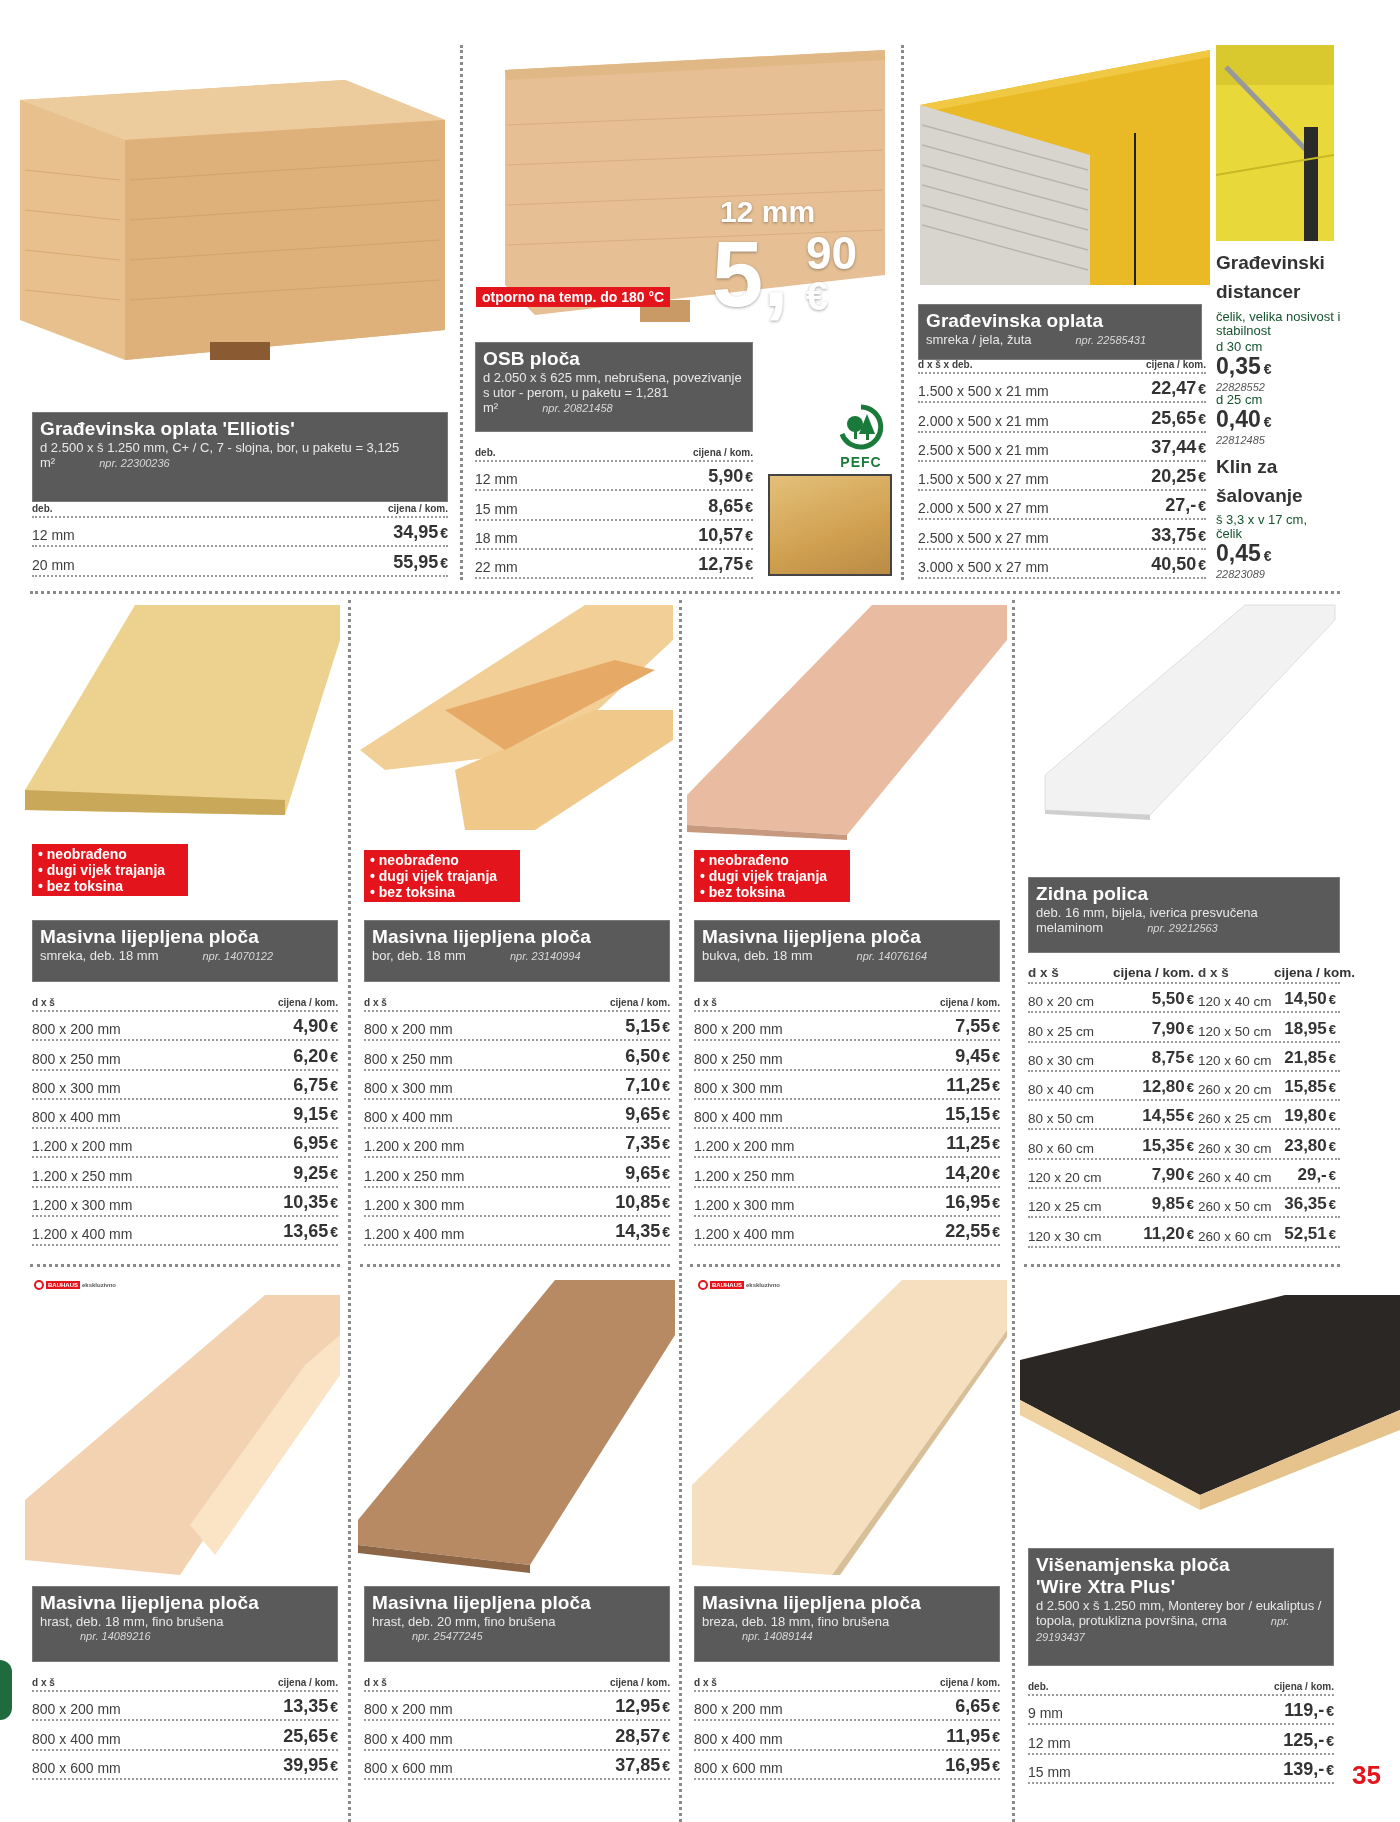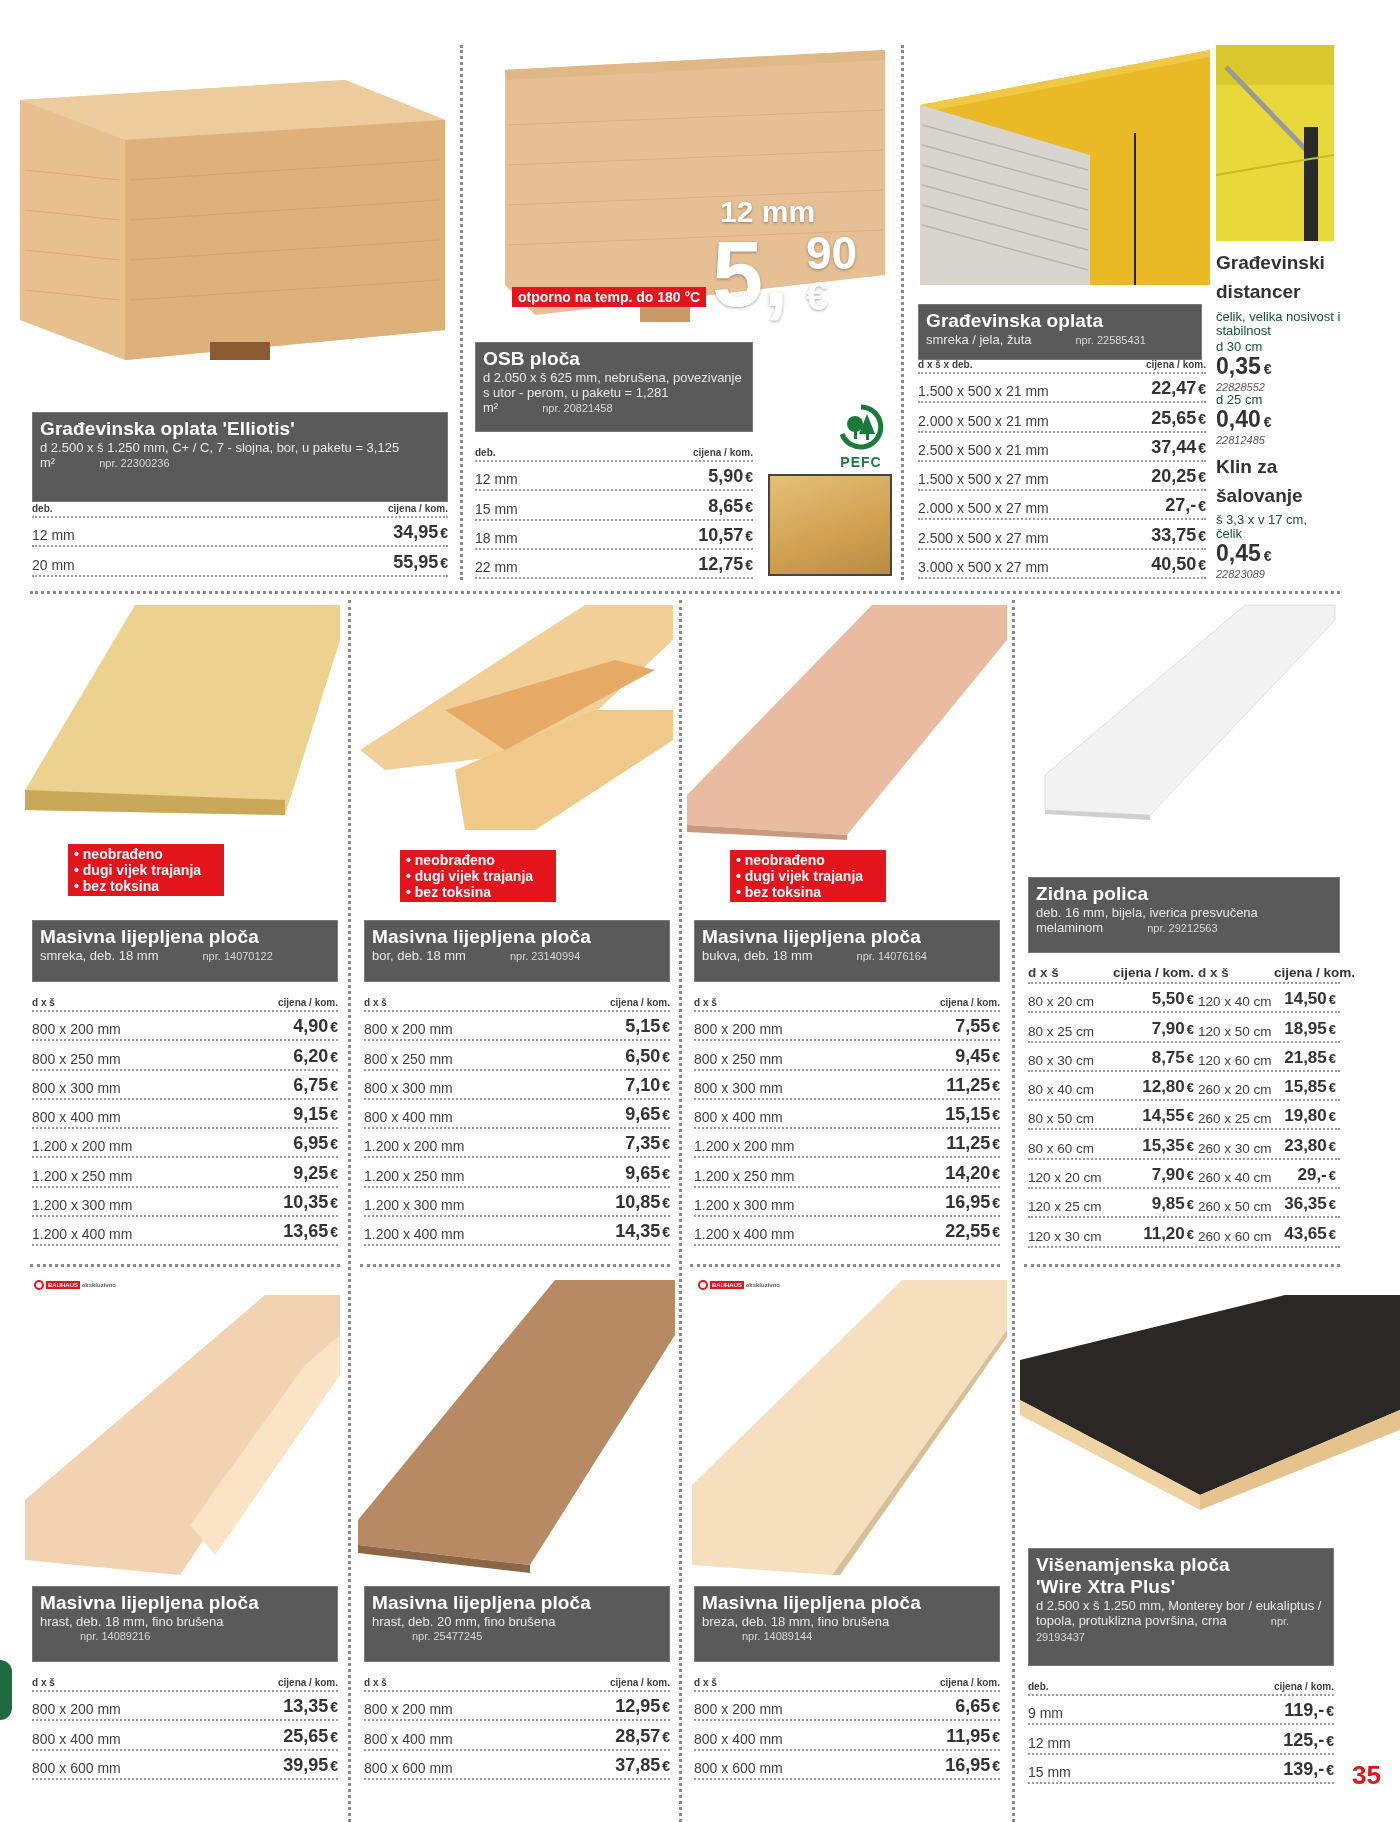--- a/index.html
+++ b/index.html
@@ -9,41 +9,41 @@
   .abs { position: absolute; }
 
   
   .vsep { position: absolute; width: 0; border-left: 3px dotted #8a8a8a; }
   .hsep { position: absolute; height: 0; border-top: 3px dotted #8a8a8a; }
 
   
   .hdr { position: absolute; background: #5a5a5a; color: #ffffff; padding: 6px 8px 6px 8px; box-shadow: 0 0 0 1px #7a7a7a inset; }
   .hdr .title { font-weight: bold; font-size: 19px; line-height: 22px; letter-spacing: 0.1px; }
   .hdr .sub { font-size: 13px; line-height: 15px; color: #e8e8e8; }
-  .hdr .art { font-size: 11px; color: #d8d8d8; margin-left: 4px; padding-left: 40px; }
+  .hdr .art { font-style: italic; font-size: 11px; color: #d8d8d8; margin-left: 4px; padding-left: 40px; }
   .hdr .art.block { margin-left: 0; display: block; }
 
   
   .ptable { position: absolute; }
   .prow { display: flex; justify-content: space-between; align-items: flex-end; height: 29.3px; border-bottom: 2px dotted #9a9a9a; padding-bottom: 2px; }
   .prow.head { height: 24px; }
   .prow .k { font-size: 14px; color: #3e3e3e; }
   .prow.head .k, .prow.head .v { font-weight: bold; font-size: 10px; color: #3e3e3e; }
   .prow .v { font-weight: bold; font-size: 18px; color: #333333; }
   .prow .v .eur { font-size: 14px; margin-left: 2px; }
 
   .prow4 { display: grid; grid-template-columns: 76px 94px 76px 1fr; align-items: flex-end; height: 29.3px; border-bottom: 2px dotted #9a9a9a; padding-bottom: 2px; }
   .prow4 .k { font-size: 13.5px; color: #3e3e3e; white-space: nowrap; }
   .prow4 .v { font-weight: bold; font-size: 17px; color: #333; text-align: right; padding-right: 4px; white-space: nowrap; }
   .prow4 .v .eur { font-size: 13px; margin-left: 2px; }
   .prow4.head { height: 24px; }
   .prow4.head .k, .prow4.head .v { font-weight: bold; font-size: 13.5px; }
 
   
-  .redtag { position: absolute; background: #e3141b; color: #fff; font-weight: bold; font-size: 14px; line-height: 16px; padding: 2px 6px; margin-left: 36px; }
+  .redtag { position: absolute; background: #e3141b; color: #fff; font-weight: bold; font-size: 14px; line-height: 16px; padding: 2px 6px; }
 
   
   .img { position: absolute; overflow: hidden; }
 
   
   .side-title { font-weight: bold; font-size: 19px; line-height: 29px; color: #333; }
   .side-sub { font-size: 13px; line-height: 14px; color: #14532d; }
   .side-price { font-weight: bold; font-size: 23px; line-height: 24px; color: #333; }
   .side-price .eur { font-size: 14px; margin-left: 3px; }
   .side-art { font-style: italic; font-size: 11px; line-height: 12px; color: #555; }
@@ -468,21 +468,21 @@
   <div class="prow4">
       <span class="k">120 x 25 cm</span>
       <span class="v"><span>9,85</span><span class="eur">€</span></span>
       <span class="k">260 x 50 cm</span>
       <span class="v"><span>36,35</span><span class="eur">€</span></span>
     </div>
   <div class="prow4">
       <span class="k">120 x 30 cm</span>
       <span class="v"><span>11,20</span><span class="eur">€</span></span>
       <span class="k">260 x 60 cm</span>
-      <span class="v"><span>43,65</span><span class="eur">€</span></span>
+      <span class="v"><span>52,51</span><span class="eur">€</span></span>
     </div>
 </div>
 
 <div class="brand" style="left:34px; top:1280px;">
     <span class="b-icon"></span>
     <span class="b-red">BAUHAUS</span>
     <span class="b-grey">ekskluzivno</span>
   </div>
 <div class="brand" style="left:698px; top:1280px;">
     <span class="b-icon"></span>

